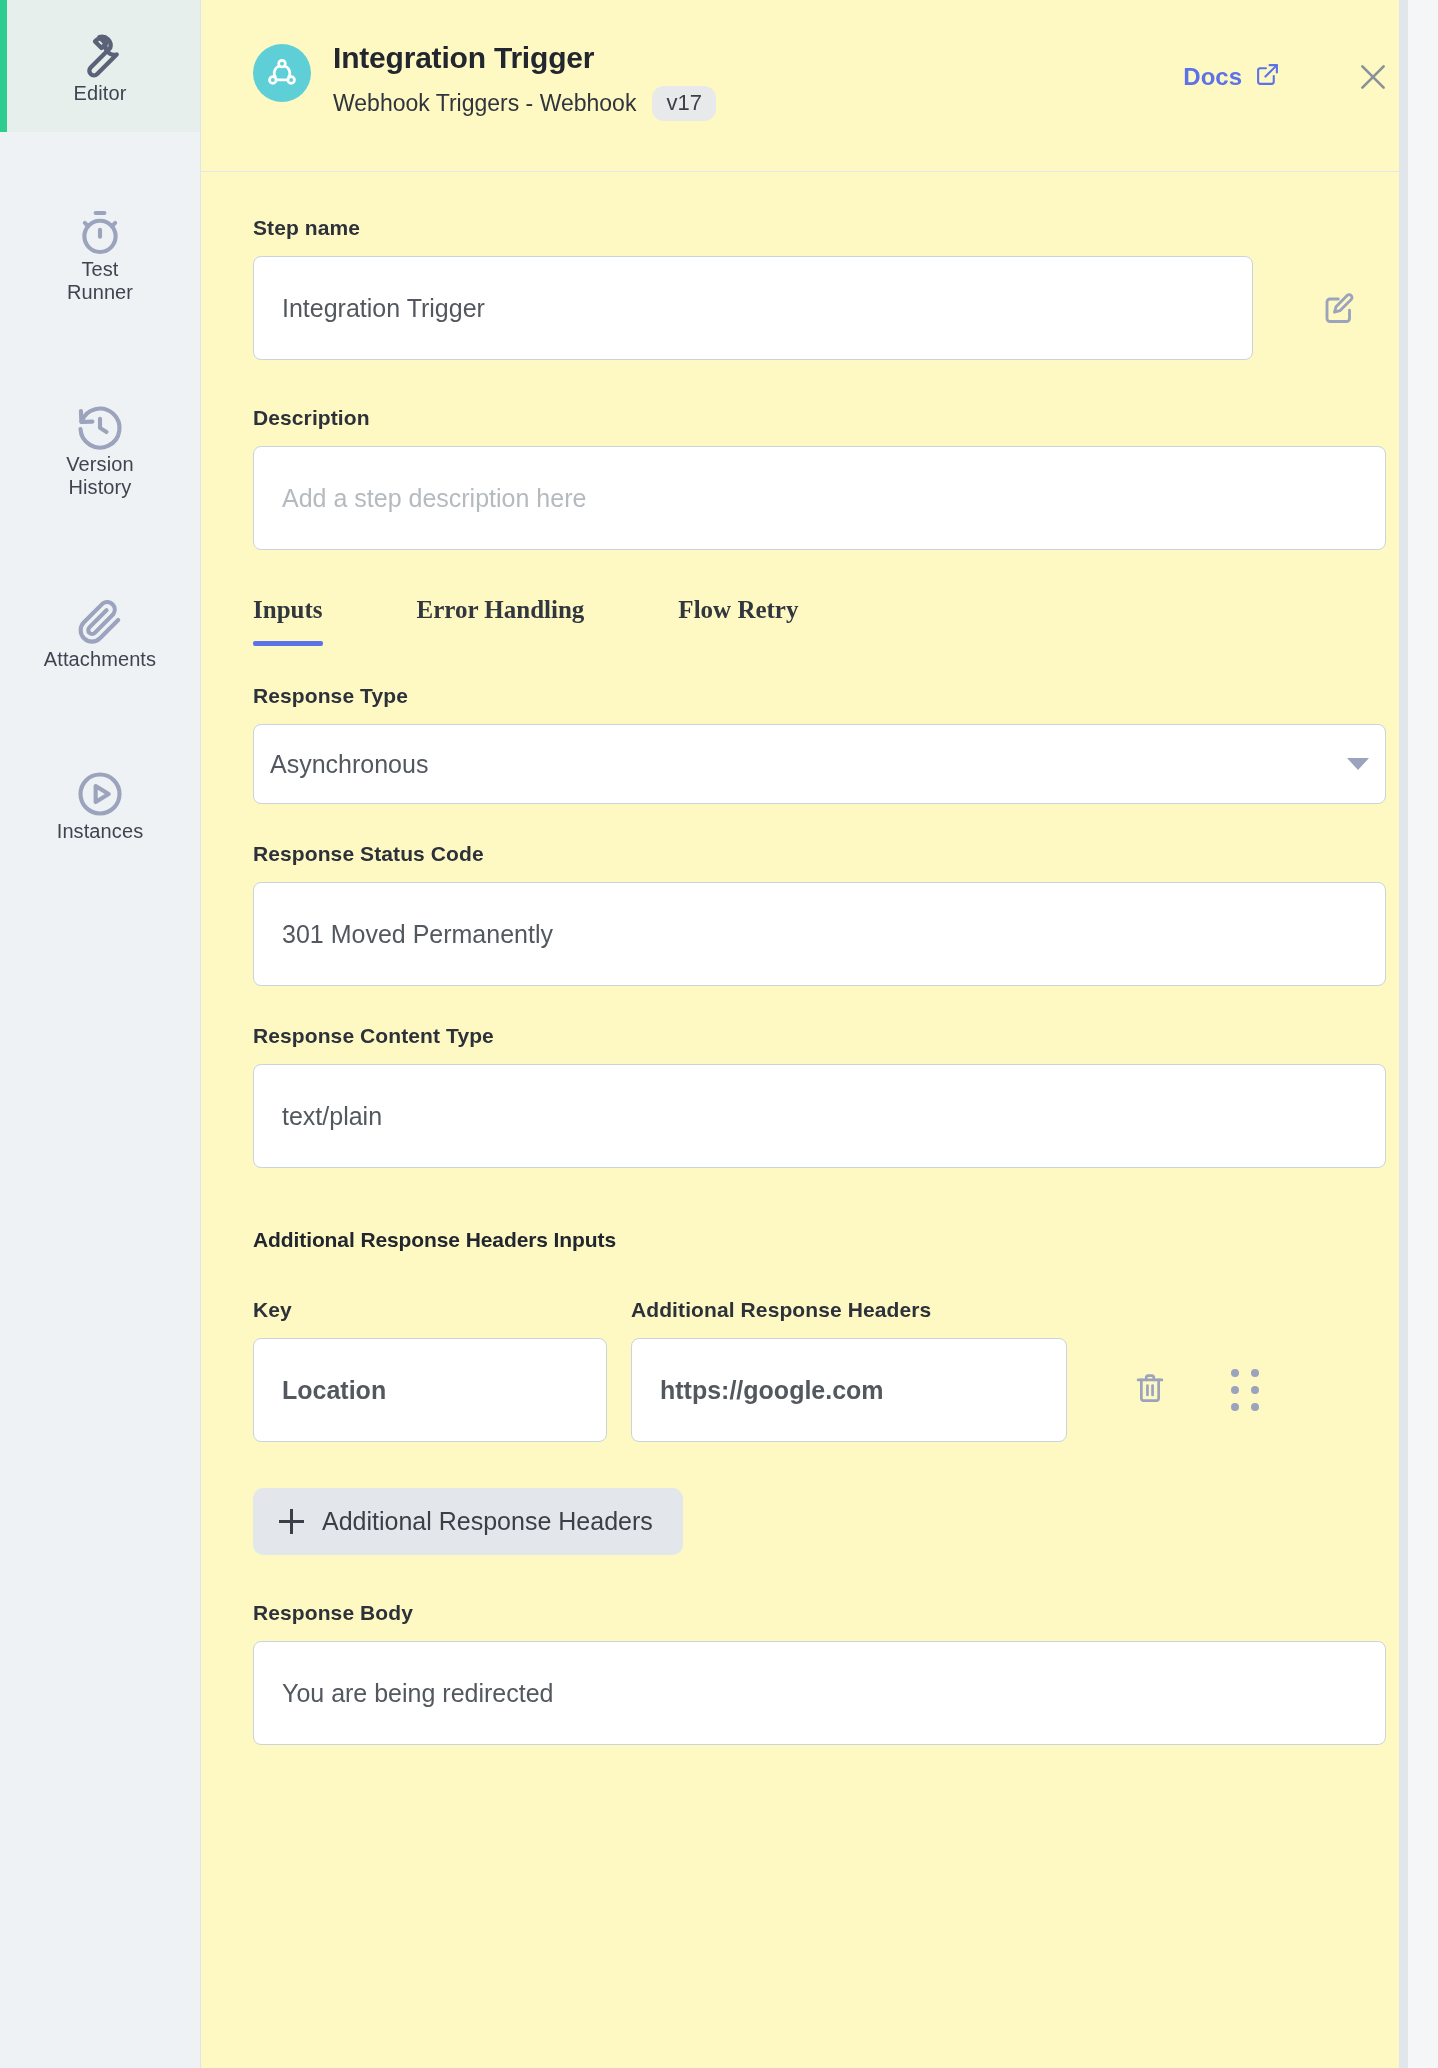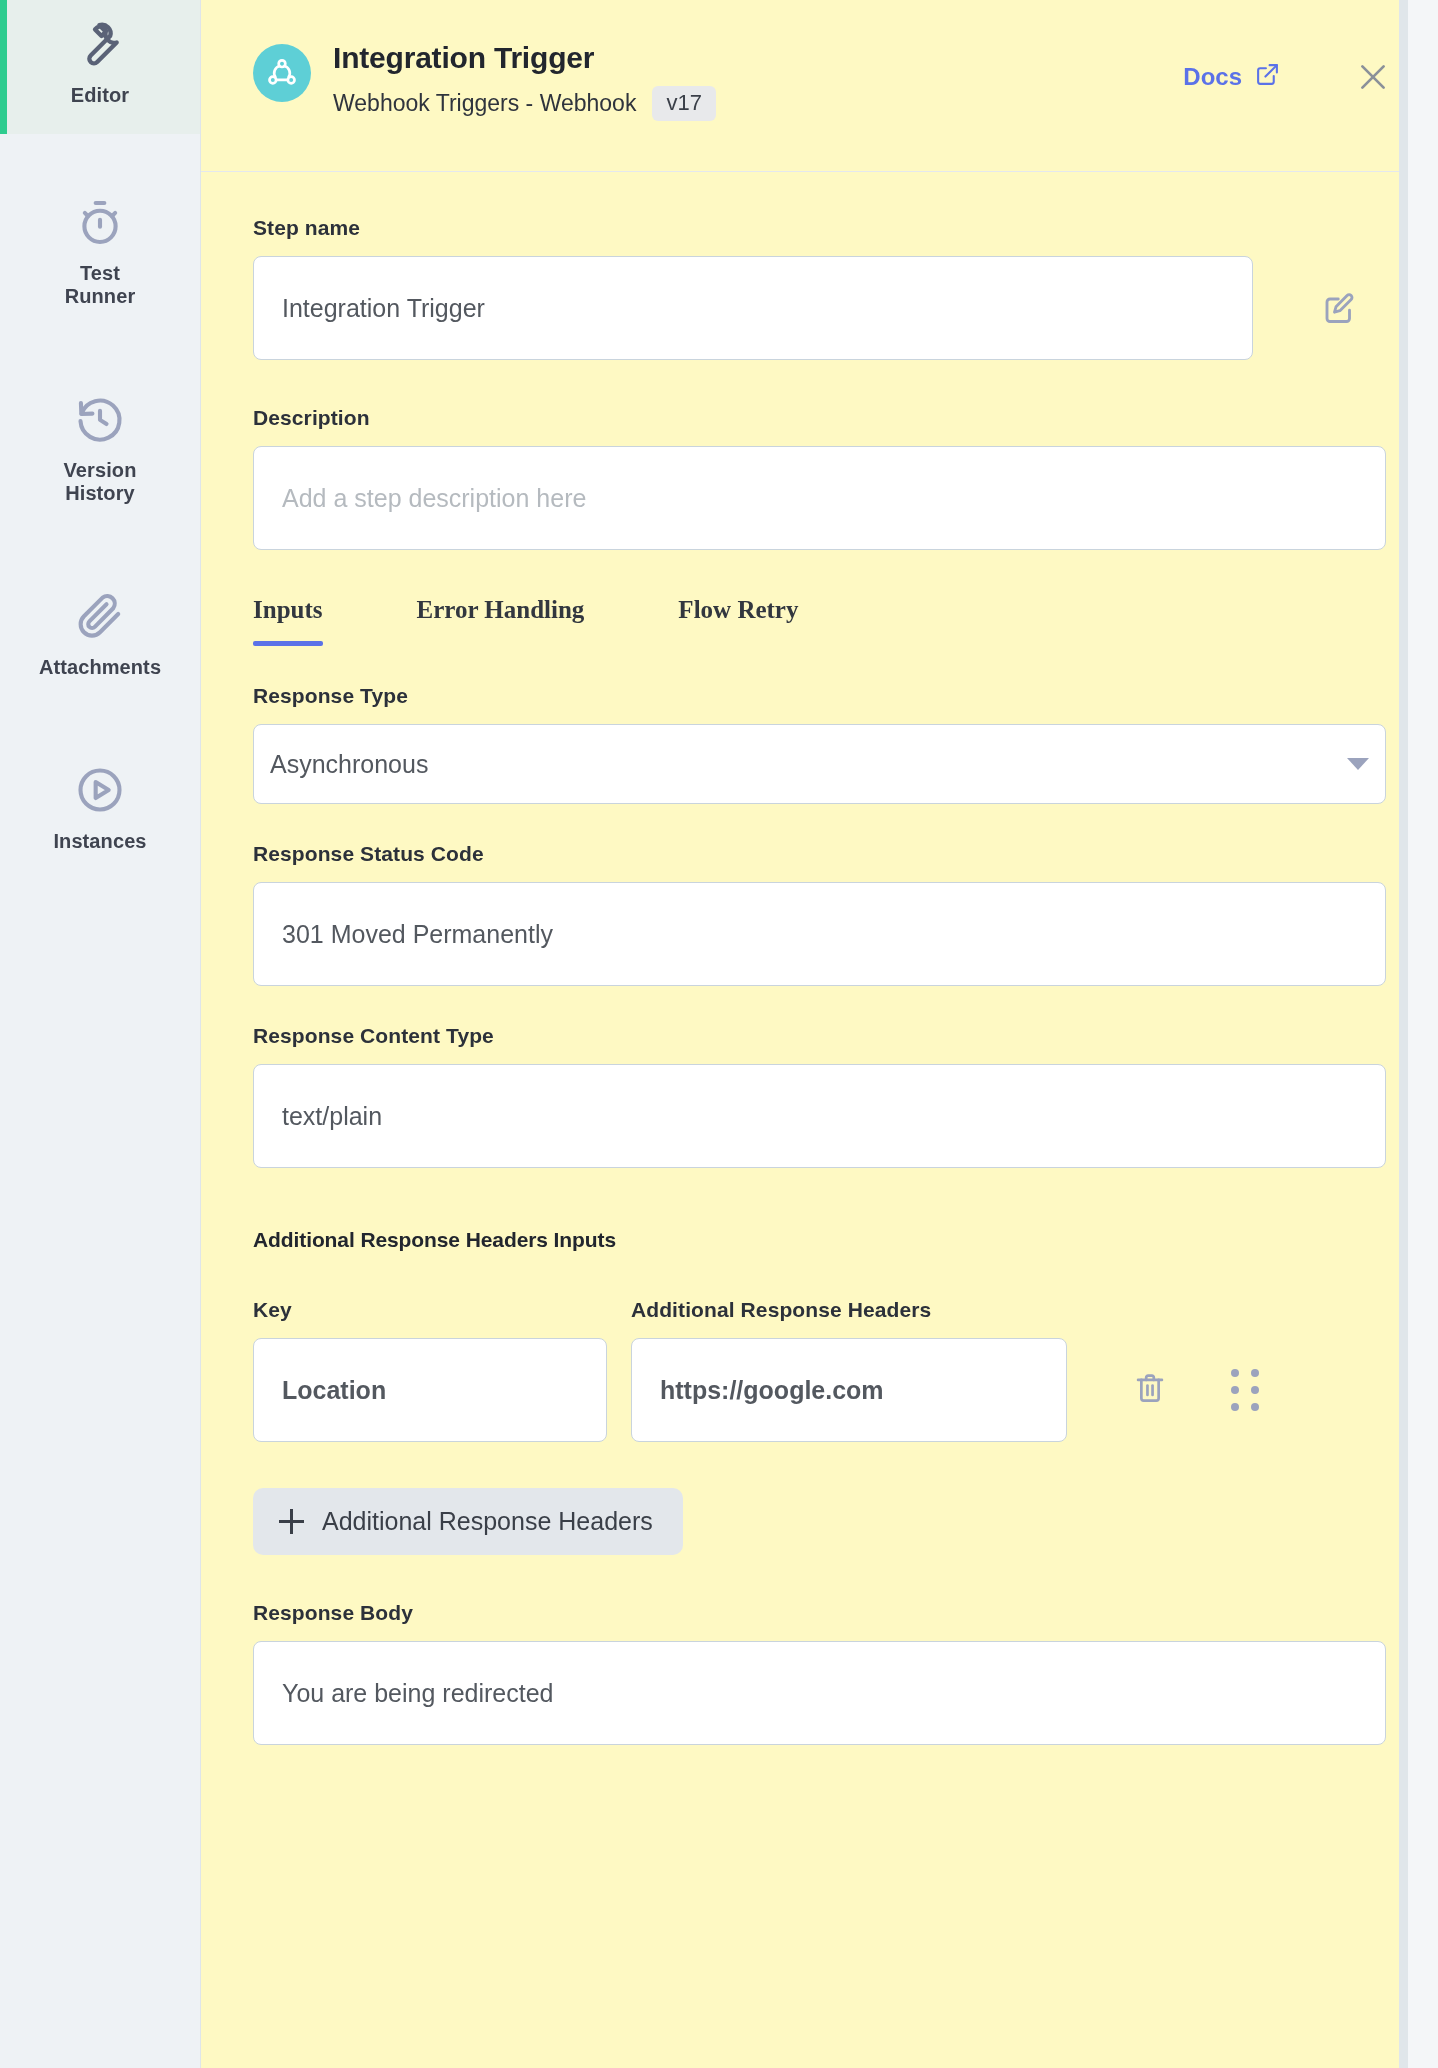--- a/index.html
+++ b/index.html
@@ -19,27 +19,25 @@
   .rail {
     width: 201px;
     flex: 0 0 201px;
     background: #eef2f5;
     border-right: 1px solid #dfe5ea;
     padding-top: 0;
   }
   .rail-item {
     position: relative;
     width: 100%;
-    padding: 18px 6px 26px 6px;
+    padding: 30px 6px 26px 6px;
     display: flex;
     flex-direction: column;
     align-items: center;
-    gap: 14px;
-    cursor: pointer;
-    font-weight: bold;
+    cursor: pointer;
   }
   .rail-item.active {
     background: #e7efec;
   }
   .rail-item.active::before {
     content: "";
     position: absolute;
     left: 0; top: 0; bottom: 0;
     width: 7px;
     background: #2ecc8f;
@@ -94,21 +92,21 @@
     display: flex; align-items: center; gap: 16px;
     margin-top: 11px;
   }
   .head-sub {
     font-size: 23px;
     color: #2f343d;
     white-space: nowrap;
   }
   .version-chip {
     background: #e8e9eb;
-    border-radius: 6px;
+    border-radius: 12px;
     padding: 6px 14px 7px 14px;
     font-size: 22px;
     color: #3a3f48;
     line-height: 1;
   }
   .head-actions {
     position: absolute;
     right: 48px; top: 60px;
     display: flex; align-items: center; gap: 76px;
   }

